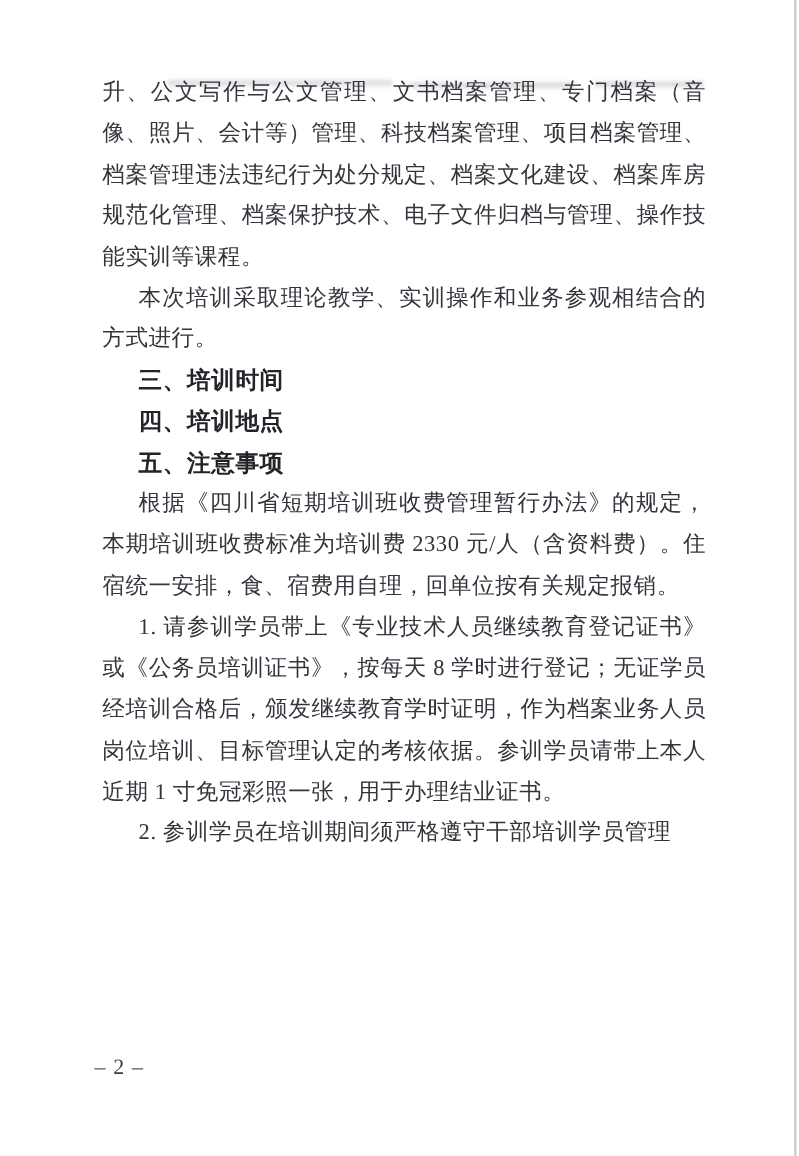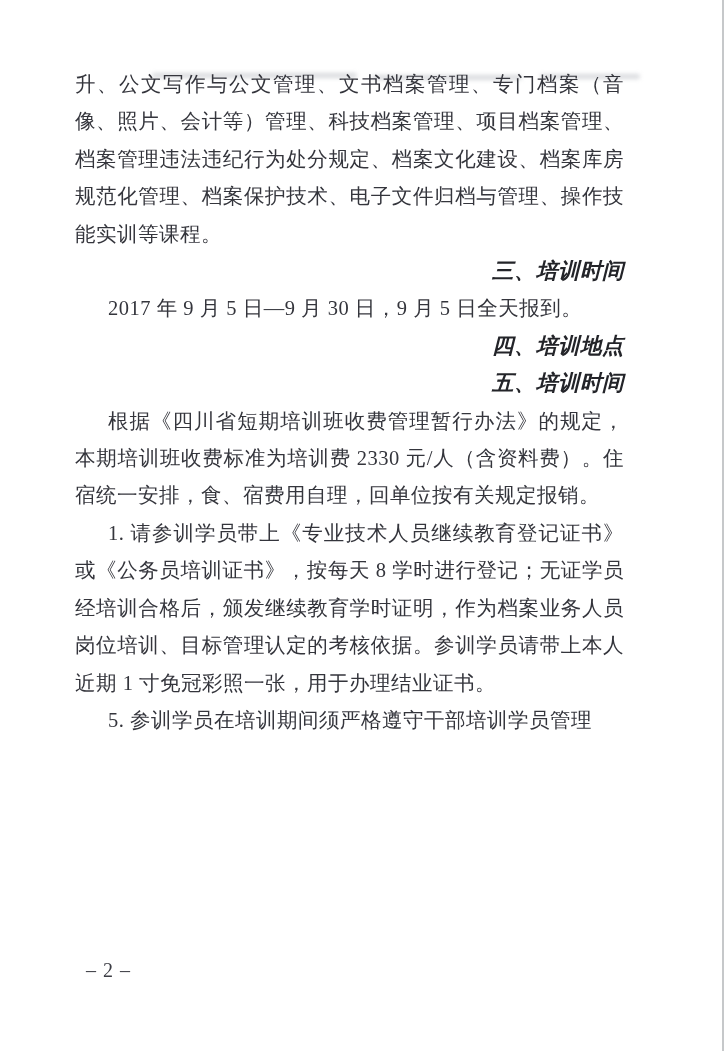--- a/index.html
+++ b/index.html
@@ -31,21 +31,21 @@
     border-radius: 3px;
     background: rgba(138, 143, 152, 0.32);
     filter: blur(2px);
   }
   .smudge-1 { left: 152px; top: 73px; width: 205px; }
   .smudge-2 { left: 372px; top: 75px; width: 150px; }
   .smudge-3 { left: 540px; top: 74px; width: 100px; }
 
   .content {
     position: absolute;
-    left: 75px;
+    left: 93px;
     top: 66px;
     width: 549px;
   }
   .para {
     margin: 0;
     font-size: 20.5px;
     line-height: 37.4px;
     letter-spacing: 0.5px;
     color: #34353c;
     text-align: justify;
@@ -56,22 +56,21 @@
   }
   .heading {
     margin: 0;
     padding-left: 33px;
     font-family: "Liberation Sans", "DejaVu Sans", sans-serif;
     font-weight: bold;
     font-size: 21.5px;
     line-height: 37.4px;
     letter-spacing: 0.5px;
     color: #232429;
-    text-align: right;
-    font-style: italic;
+    text-align: left;
   }
   .page-number {
     position: absolute;
     left: 86px;
     top: 959px;
     font-size: 20px;
     letter-spacing: 1px;
     color: #3c3d44;
     font-family: "Liberation Serif", "DejaVu Serif", serif;
   }
@@ -80,23 +79,23 @@
 <body>
 
 <div class="page">
   <div class="scan-edge-line"></div>
   <div class="scan-smudge smudge-1"></div>
   <div class="scan-smudge smudge-2"></div>
   <div class="scan-smudge smudge-3"></div>
 
   <main class="content" id="doc-body">
       <p class="para">升、公文写作与公文管理、文书档案管理、专门档案（音像、照片、会计等）管理、科技档案管理、项目档案管理、档案管理违法违纪行为处分规定、档案文化建设、档案库房规范化管理、档案保护技术、电子文件归档与管理、操作技能实训等课程。</p>
+      <p class="para indent">本次培训采取理论教学、实训操作和业务参观相结合的方式进行。</p>
       <h3 class="heading">三、培训时间</h3>
-      <p class="para indent">2017 年 9 月 5 日—9 月 30 日，9 月 5 日全天报到。</p>
       <h3 class="heading">四、培训地点</h3>
-      <h3 class="heading">五、培训时间</h3>
+      <h3 class="heading">五、注意事项</h3>
       <p class="para indent">根据《四川省短期培训班收费管理暂行办法》的规定，本期培训班收费标准为培训费 2330 元/人（含资料费）。住宿统一安排，食、宿费用自理，回单位按有关规定报销。</p>
       <p class="para indent">1. 请参训学员带上《专业技术人员继续教育登记证书》或《公务员培训证书》，按每天 8 学时进行登记；无证学员经培训合格后，颁发继续教育学时证明，作为档案业务人员岗位培训、目标管理认定的考核依据。参训学员请带上本人近期 1 寸免冠彩照一张，用于办理结业证书。</p>
-      <p class="para indent">5. 参训学员在培训期间须严格遵守干部培训学员管理</p>
+      <p class="para indent">2. 参训学员在培训期间须严格遵守干部培训学员管理</p>
     </main>
 
   <div class="page-number">– 2 –</div>
 </div>
 
 </body></html>

